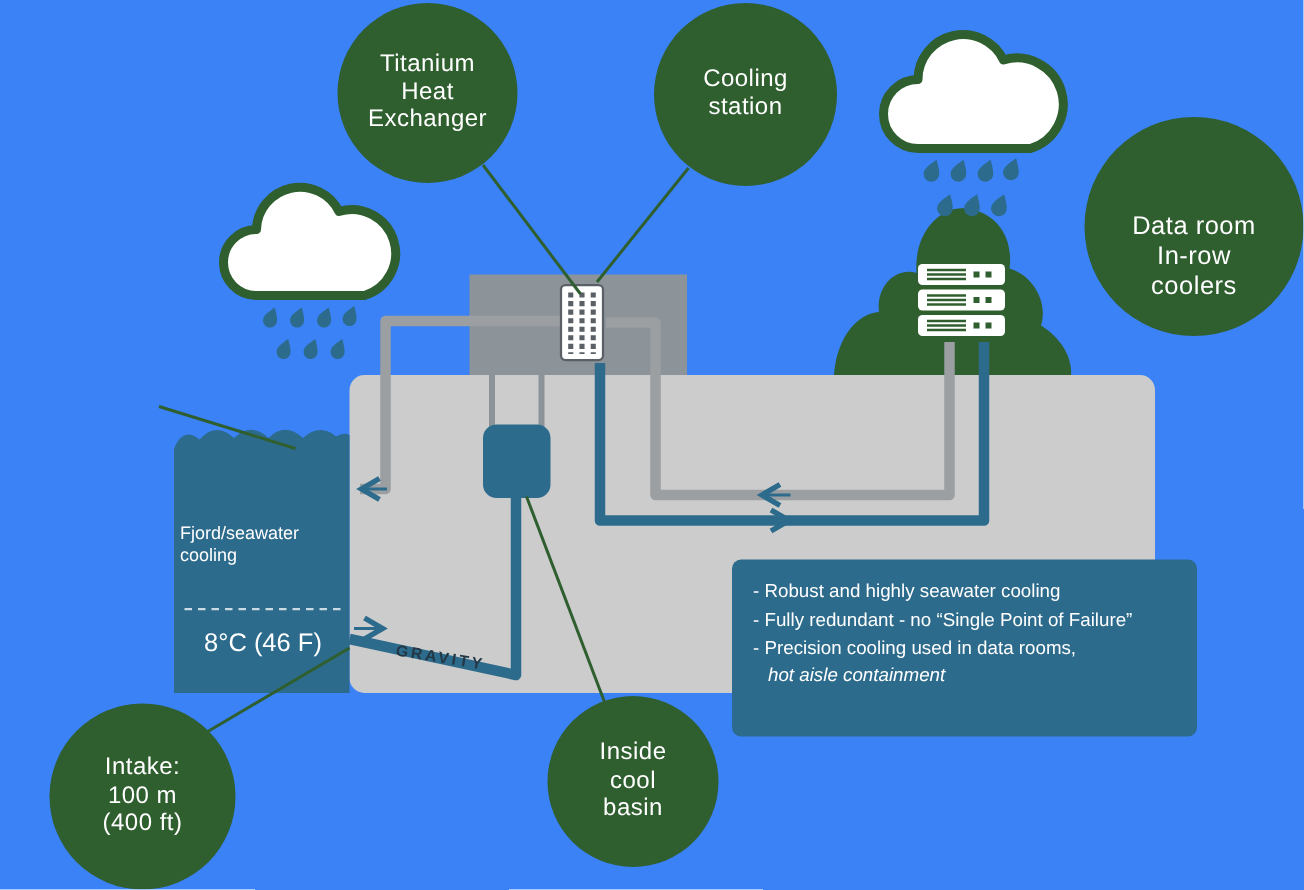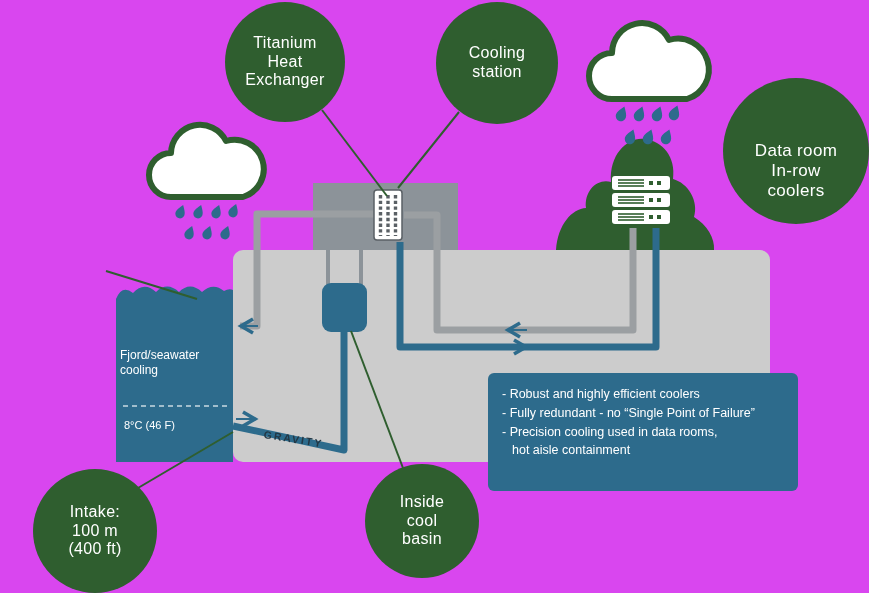--- a/index.html
+++ b/index.html
@@ -1,39 +1,39 @@
 <!DOCTYPE html>
 <html style="--green: #2f5e2f; --blue: #2d6b8c; --gray-light: #cccccc; --gray-dark: #8c9399; --pipe-gray: #9b9fa2;"><head>
 <meta charset="utf-8">
 <style>
   html,body{margin:0;padding:0;background:#fff;font-family:"Liberation Sans",sans-serif;}
-  .stage{position:relative;width:869px;height:593px;background:#d946ef;overflow:hidden;}
+  .stage{position:relative;width:869px;height:593px;background:#3b82f6;overflow:hidden;}
   .stage svg.bg{position:absolute;left:0;top:0;}
 
   .circle{
     position:absolute;border-radius:50%;
     background:var(--green,#2f5e2f);color:#fff;
     display:flex;align-items:center;justify-content:center;text-align:center;
   }
   .clabel{white-space:pre-line;line-height:1.18;font-size:16px;letter-spacing:.02em;}
   .clabel.big{font-size:17px;margin-top:40px;}
 
   .info-box{
     position:absolute;left:488px;top:373px;width:310px;height:118px;
     box-sizing:border-box;background:var(--blue,#2d6b8c);color:#fff;
     border-radius:6px;padding:12px 14px;font-size:12.5px;line-height:1.5;
   }
   .info-line{white-space:pre-line;}
-  .info-line.indent{padding-left:10px;}
+  .info-line.indent{padding-left:10px;font-style:italic;}
 
   .fjord-label{
     position:absolute;left:120px;top:348px;width:106px;
     color:#fff;font-size:12px;line-height:1.25;white-space:pre-line;
   }
-  .fjord-temp{position:absolute;left:124px;top:419px;color:#fff;font-size:11px;}
+  .fjord-temp{position:absolute;left:136px;top:419px;color:#fff;font-size:17px;}
 
   .gravity{
     position:absolute;left:264px;top:428px;transform:rotate(9deg);transform-origin:left center;
     font-size:10.5px;font-weight:bold;color:#233744;letter-spacing:2px;
   }
 </style>
 </head>
 <body>
 
 <div class="stage">
@@ -179,19 +179,19 @@
 basin</span>
   </div>
 
   <div class="fjord-label">Fjord/seawater
 cooling</div>
   <div class="fjord-temp">8°C (46 F)</div>
 
   <div class="gravity">GRAVITY</div>
 
   <div class="info-box">
-    <div class="info-line">- Robust and highly efficient coolers</div>
+    <div class="info-line">- Robust and highly seawater cooling</div>
     <div class="info-line">- Fully redundant - no “Single Point of Failure”</div>
     <div class="info-line">- Precision cooling used in data rooms,</div>
     <div class="info-line indent">hot aisle containment</div>
   </div>
 
 </div>
 
 </body></html>

